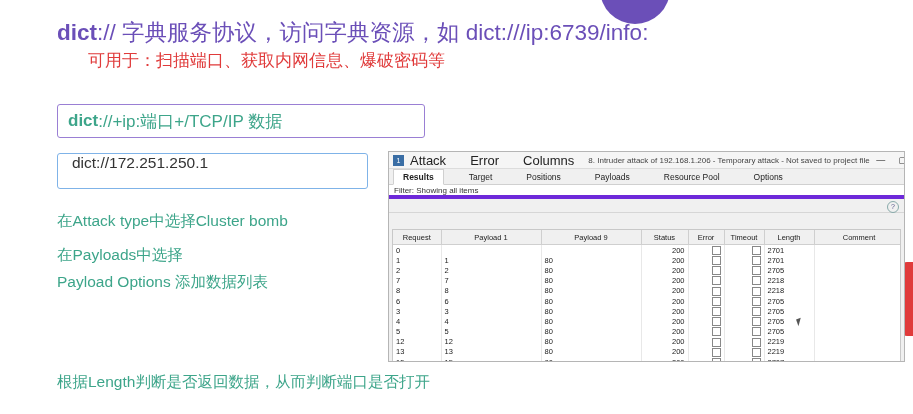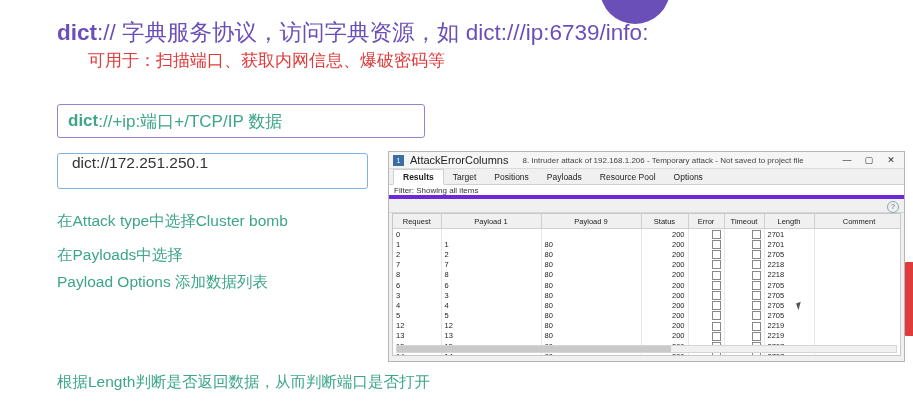--- a/index.html
+++ b/index.html
@@ -141,22 +141,22 @@
     width: 11px; height: 11px;
     background: #3a6ea5;
     color: #fff;
     font-size: 7px;
     display: flex; align-items: center; justify-content: center;
     margin-right: 6px;
     flex: 0 0 auto;
   }
   .burp-menu {
     display: flex;
-    gap: 0;
-    font-size: 11px;
+    gap: 24px;
+    font-size: 13px;
     color: #222;
   }
   .burp-title-text {
     margin-left: 14px;
     color: #444;
     font-size: 8px;
     white-space: nowrap;
   }
   .burp-winctrls {
     margin-left: auto;
@@ -169,21 +169,21 @@
     text-align: center;
     font-size: 9px;
     color: #333;
   }
 
   .burp-tabs {
     height: 16px;
     background: #f0f0f0;
     display: flex;
     align-items: center;
-    gap: 0px;
+    gap: 16px;
     border-bottom: 1px solid #d0d0d0;
     padding-left: 4px;
     box-sizing: border-box;
   }
   .burp-tab {
     font-size: 8.5px;
     padding: 2px 9px;
     color: #222;
   }
   .burp-tab.active {
@@ -218,21 +218,21 @@
     width: 10px; height: 10px;
     border: 1px solid #8aa;
     border-radius: 50%;
     font-size: 7px;
     line-height: 9px;
     text-align: center;
     color: #558;
   }
 
   .burp-table {
-    margin: 0 3px;
+    margin: 16px 3px;
     background: #fff;
     border: 1px solid #c8c8c8;
     height: 143px;
     box-sizing: border-box;
     overflow: hidden;
     position: relative;
   }
   table.rt {
     border-collapse: collapse;
     width: 100%;

